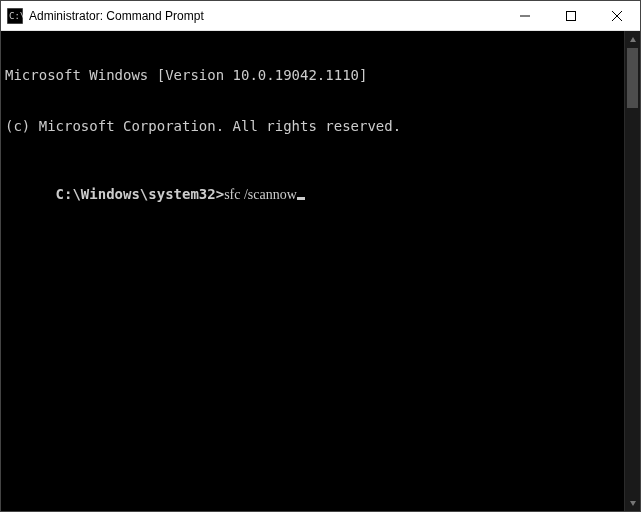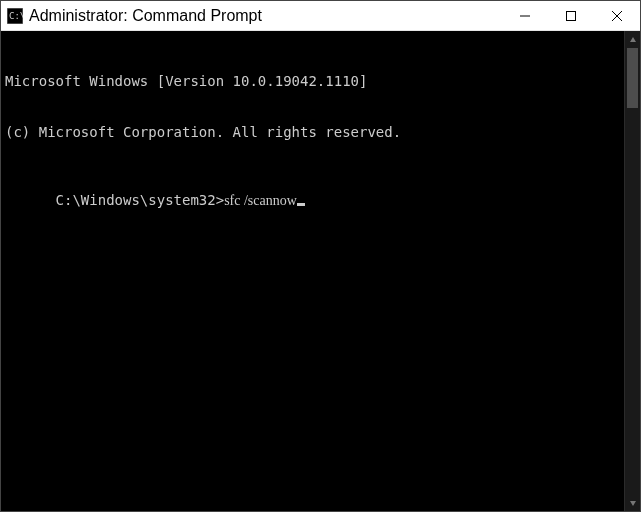--- a/index.html
+++ b/index.html
@@ -30,21 +30,21 @@
       width: 16px;
       height: 16px;
       margin-left: 6px;
       margin-right: 6px;
       display: inline-flex;
       align-items: center;
       justify-content: center;
     }
     .title-icon svg { width: 16px; height: 16px; }
     .title-text {
-      font-size: 16px;
+      font-size: 12px;
       color: #000000;
       flex: 0 0 auto;
     }
     .title-spacer { flex: 1 1 auto; }
     .win-controls {
       display: flex;
       height: 100%;
     }
     .win-btn {
       width: 46px;
@@ -57,30 +57,30 @@
       cursor: pointer;
     }
     .win-btn svg { width: 10px; height: 10px; }
     .client-area {
       flex: 1 1 auto;
       display: flex;
       background: #000000;
     }
     .terminal {
       flex: 1 1 auto;
-      padding: 8px 4px;
+      padding: 2px 4px;
       font-family: Consolas, "Lucida Console", monospace;
       font-size: 14px;
       line-height: 17px;
       color: #cccccc;
       white-space: pre;
       overflow: hidden;
     }
     .terminal .line { display: block; }
-    .prompt-line { display: inline; }
+    .prompt-line { display: inline; font-weight: bold; }
     .cmd-input {
       display: inline;
       font-family: Liberation Serif, serif;
     }
     .cursor-caret {
       display: inline-block;
       width: 8px;
       height: 3px;
       background: #cccccc;
       vertical-align: baseline;

